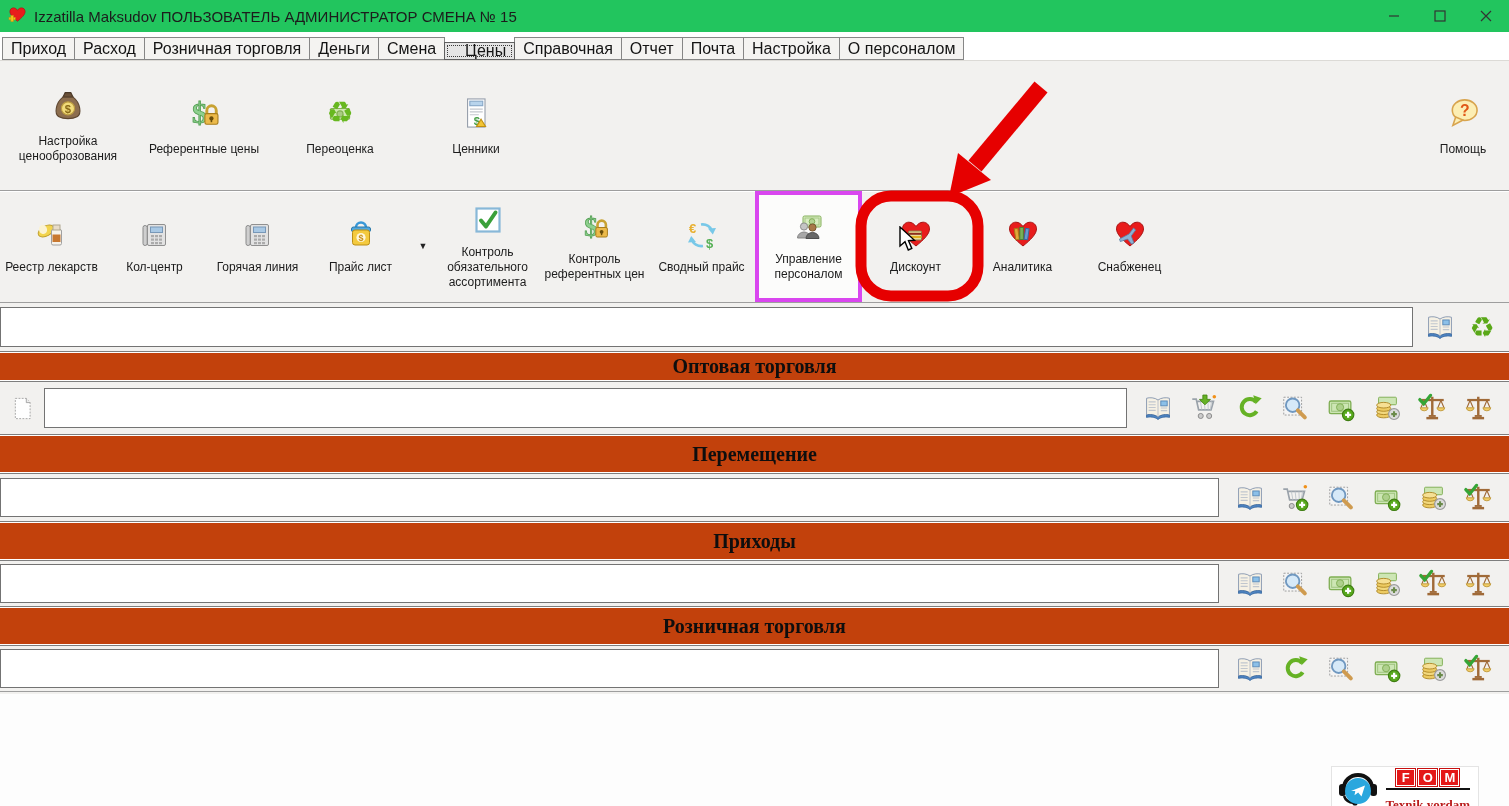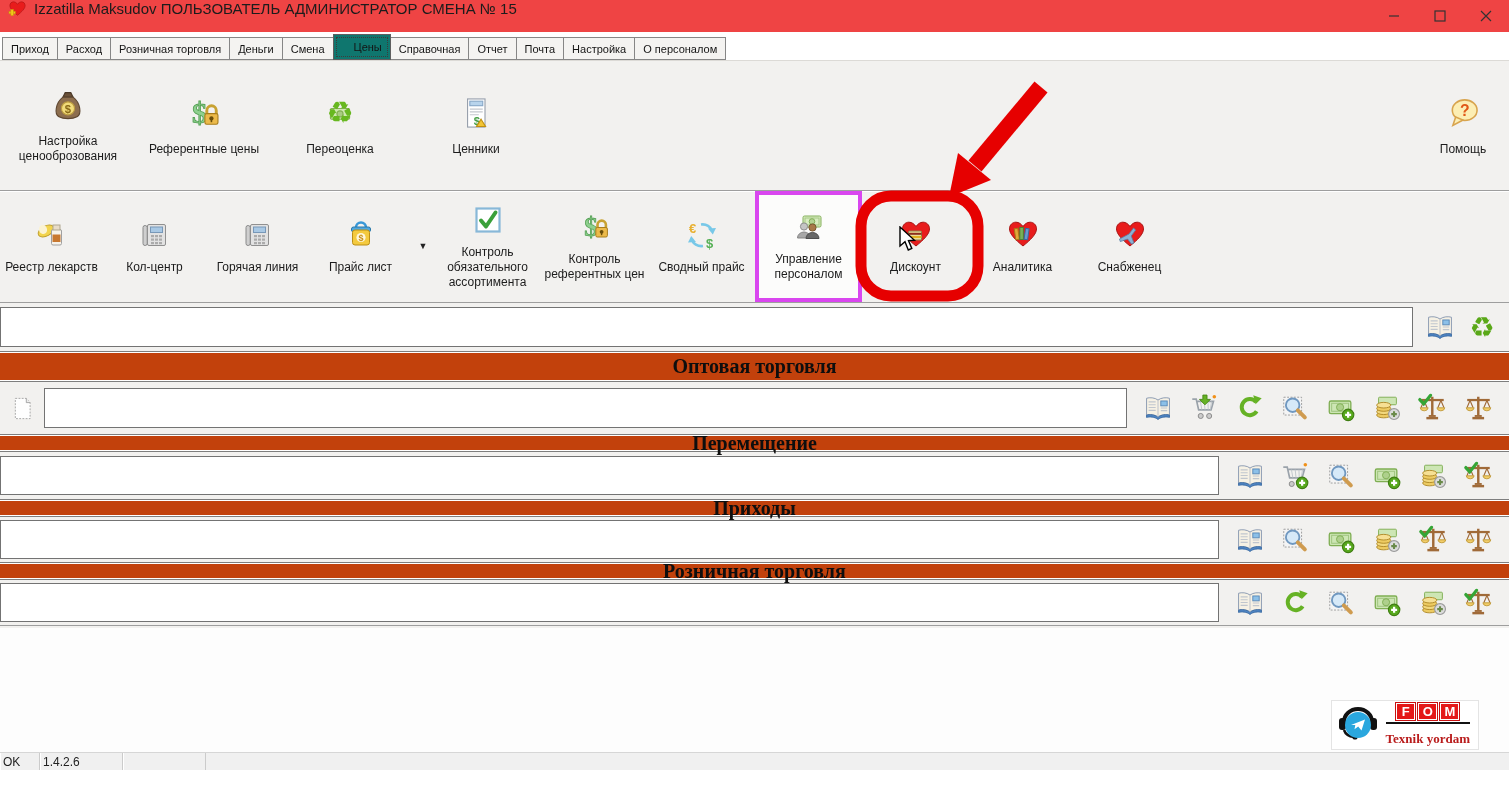--- a/index.html
+++ b/index.html
@@ -2,32 +2,32 @@
 <html><head>
 <meta charset="utf-8">
 <style>
   * { box-sizing: border-box; }
   body { margin: 0; background: #444; }
   #app {
     position: relative; width: 1509px; height: 806px; background: #fff;
     font-family: "Liberation Sans", sans-serif; overflow: hidden;
   }
   
-  .titlebar { height: 32px; display: flex; padding-left: 8px; background: #ef4444; }
+  .titlebar { height: 32px; display: flex; align-items: center; padding-left: 8px; background: #22c55e; }
   .title-text { font-size: 15px; color: #1c1c1c; margin-left: 7px; white-space: nowrap; }
   .win-controls { margin-left: auto; display: flex; height: 100%; }
   .wc { width: 46px; height: 100%; border: none; background: transparent; display: flex; align-items: center; justify-content: center; cursor: pointer; padding: 0; }
   
   .tabbar { height: 28px; display: flex; align-items: flex-end; padding-left: 2px; background: #fff; }
   .tab {
-    font-size: 11px; color: #141414; background: #f4f3f1; border: 1px solid #868686;
+    font-size: 16px; color: #141414; background: #f4f3f1; border: 1px solid #868686;
     padding: 0 8px; margin-right: -1px; height: 23px; display: flex; align-items: center; cursor: pointer; white-space: nowrap;
   }
   .tab.active {
-    background: #0f766e; height: 26px; border-color: #5f5f5f;
+    background: #e5e5e5; height: 18px; border-color: #5f5f5f;
     outline: 1px dotted #3c3c3c; outline-offset: -4px; position: relative; z-index: 2; padding-left: 20px;
   }
   
   .toolbar { background: #f2f1ef; display: flex; }
   .toolbar1 { height: 131px; border-top: 1px solid #dcdad6; border-bottom: 1px solid #9e9e9e; }
   .toolbar2 { height: 112px; border-bottom: 1px solid #9e9e9e; box-shadow: inset 0 1px 0 #ffffff; }
   .tb-items { display: flex; height: 100%; }
   .tb-item {
     display: flex; flex-direction: column; align-items: center; justify-content: center;
     font-size: 12px; color: #1c1c1c; text-align: center; cursor: pointer; line-height: 1.25; padding: 4px 2px;
@@ -54,21 +54,21 @@
   .sec-1 .strip { width: 382px; }
   .sec-2 .strip, .sec-3 .strip, .sec-4 .strip { width: 290px; }
   .icon-btn { background: transparent; border: none; padding: 0; cursor: pointer; display: flex; align-items: center; }
   .doc-btn { width: 44px; height: 100%; display: flex; align-items: center; justify-content: center; background: #f2f1ef; border: none; cursor: pointer; }
   .section-header {
     height: 31px; background: #c2410c; border-top: 1px solid #7e7e7e; border-bottom: 1px solid #7e7e7e;
     box-shadow: inset 0 1px 0 #fff, inset 0 -1px 0 #fff;
     display: flex; align-items: center; justify-content: center;
     font-family: "Liberation Serif", serif; font-weight: bold; font-size: 20px; color: #0e0e0e;
   }
-  .hdr-30 { height: 18px; }
+  .hdr-30 { height: 40px; }
   .divider { height: 3px; background: #f2f1ef; border-top: 1px solid #9e9e9e; }
   
   .filler { height: 124px; background: #fdfdfd; position: relative; }
   .support-logo { position: absolute; right: 30px; top: 72px; background: #fff; border: 1px solid #e4e4e4; display: flex; align-items: center; padding: 2px 8px 2px 3px; cursor: pointer; }
   .fom { margin-left: 5px; text-align: center; }
   .fom-letters { display: flex; gap: 3px; justify-content: center; }
   .fom-letter { background: #e41818; color: #fff; font-weight: bold; font-size: 13px; width: 19px; height: 17px; display: flex; align-items: center; justify-content: center; border: 1px solid #fff; outline: 1px solid #c81010; }
   .fom-sub { font-family: "Liberation Serif", serif; font-weight: bold; font-size: 13px; border-top: 2px solid #111; margin-top: 2px; padding-top: 7px; color: #b91c1c; white-space: nowrap; }
   .statusbar { height: 18px; background: #f0f0f0; border-top: 1px solid #d6d6d6; display: flex; font-size: 12px; color: #222; }
   .sb-cell { border-right: 1px solid #cbcbcb; box-shadow: inset 1px 0 0 #fff; display: flex; align-items: center; padding: 0 3px; white-space: nowrap; overflow: hidden; }

